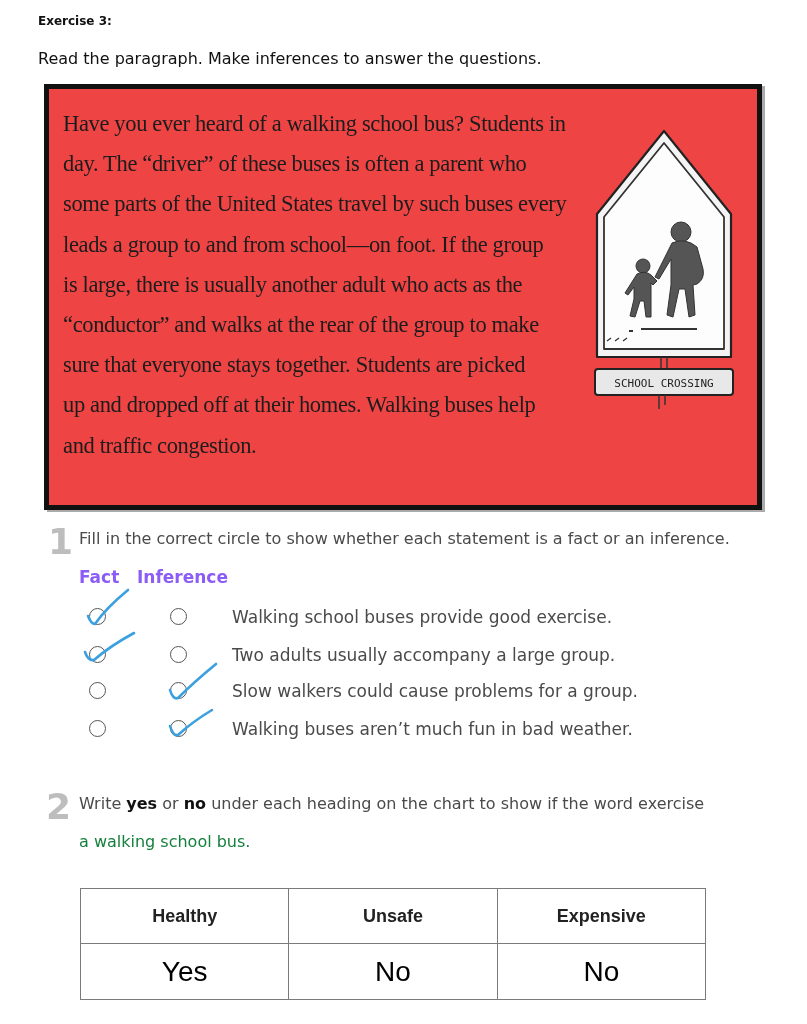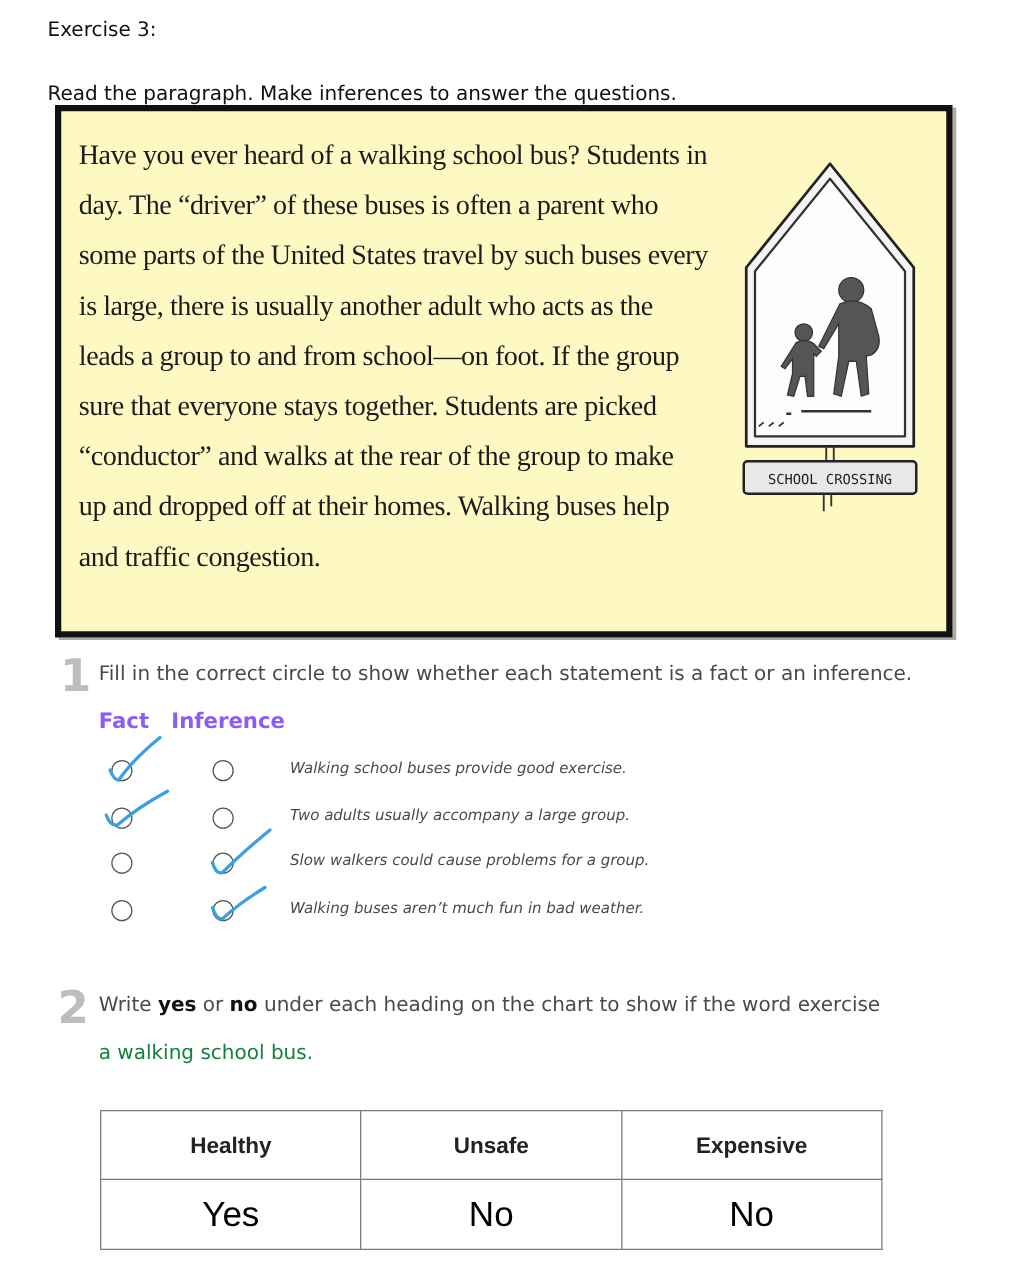--- a/index.html
+++ b/index.html
@@ -1,35 +1,35 @@
 <!DOCTYPE html>
 <html><head>
 <meta charset="utf-8">
 <style>
   html, body { margin: 0; padding: 0; background: #ffffff; }
   body { width: 807px; height: 1024px; position: relative; overflow: hidden; font-family: "DejaVu Sans", sans-serif; color: #1a1a1a; }
   .abs { position: absolute; }
-  .ex-title { left: 38px; top: 14px; font-size: 16px; color: #111; }
-  .ex-instr { left: 38px; top: 49px; font-size: 16px; color: #111; margin-top: 16px; }
+  .ex-title { left: 38px; top: 14px; font-size: 12px; color: #111; font-weight: bold; }
+  .ex-instr { left: 38px; top: 49px; font-size: 16px; color: #111; }
 
-  .passage-box { left: 44px; top: 84px; width: 708px; height: 416px; border: 5px solid #111; background: #fef9c3; box-shadow: 3px 2px 0 #aaa; }
+  .passage-box { left: 44px; top: 84px; width: 708px; height: 416px; border: 5px solid #111; background: #ef4444; box-shadow: 3px 2px 0 #aaa; }
   .passage { position: absolute; left: 14px; top: 15px; width: 510px; font-family: "Liberation Serif", serif; font-size: 22.5px; line-height: 40.2px; color: #1c1c1c; letter-spacing: -0.35px; }
   .passage span { display: block; white-space: nowrap; }
 
   .sign { position: absolute; left: 540px; top: 30px; width: 150px; height: 310px; }
 
   .q-num { font-family: "DejaVu Sans", sans-serif; font-weight: bold; color: #bdbdbd; font-size: 36px; }
   .q1-num { left: 48px; top: 521px; }
   .q1-text { left: 79px; top: 529px; font-size: 16px; color: #4a4a4a; }
   .hdr { font-size: 17px; font-weight: bold; color: #8b5cf6; top: 567px; }
   .hdr-fact { left: 79px; }
   .hdr-inf { left: 137px; }
 
   .radio { width: 17px; height: 17px; border: 1.5px solid #555; border-radius: 50%; box-sizing: border-box; background: #fff; }
-  .stmt { left: 232px; font-size: 12px; color: #4a4a4a; font-style: italic; }
+  .stmt { left: 232px; font-size: 17px; color: #4a4a4a; }
   .check { position: absolute; }
 
   .q2-num { left: 46px; top: 786px; }
   .q2-text1 { left: 79px; top: 794px; font-size: 16px; color: #4a4a4a; }
   .q2-text2 { left: 79px; top: 832px; font-size: 16px; color: #15803d; }
   .q2-text1 b { color: #111; }
 
   table.chart { position: absolute; left: 80px; top: 888px; width: 626px; border-collapse: collapse; }
   table.chart td, table.chart th { border: 1px solid #7a7a7a; text-align: center; width: 33.33%; }
   table.chart th { height: 52px; font-family: "Liberation Sans", sans-serif; font-weight: bold; font-size: 18px; color: #222; }
@@ -39,24 +39,24 @@
 <body>
 
 <div class="abs ex-title">Exercise 3:</div>
 <div class="abs ex-instr">Read the paragraph. Make inferences to answer the questions.</div>
 
 <div class="abs passage-box">
   <div class="passage">
     <span>Have you ever heard of a walking school bus? Students in</span>
     <span>day. The “driver” of these buses is often a parent who</span>
     <span>some parts of the United States travel by such buses every</span>
+    <span>leads a group to and from school—on foot. If the group</span>
     <span>is large, there is usually another adult who acts as the</span>
-    <span>leads a group to and from school—on foot. If the group</span>
+    <span>“conductor” and walks at the rear of the group to make</span>
     <span>sure that everyone stays together. Students are picked</span>
-    <span>“conductor” and walks at the rear of the group to make</span>
     <span>up and dropped off at their homes. Walking buses help</span>
     <span>and traffic congestion.</span>
   </div>
 
   <svg class="sign" viewBox="0 0 150 310">
 
     <path d="M8 95 L75 12 L142 95 L142 238 L8 238 Z" fill="#f4f4f4" stroke="#222" stroke-width="2.2" stroke-linejoin="round"></path>
     <path d="M15 98 L75 24 L135 98 L135 230 L15 230 Z" fill="#fdfdfd" stroke="#333" stroke-width="1.8" stroke-linejoin="round"></path>
 
     <g fill="#555" stroke="#333" stroke-width="1">

